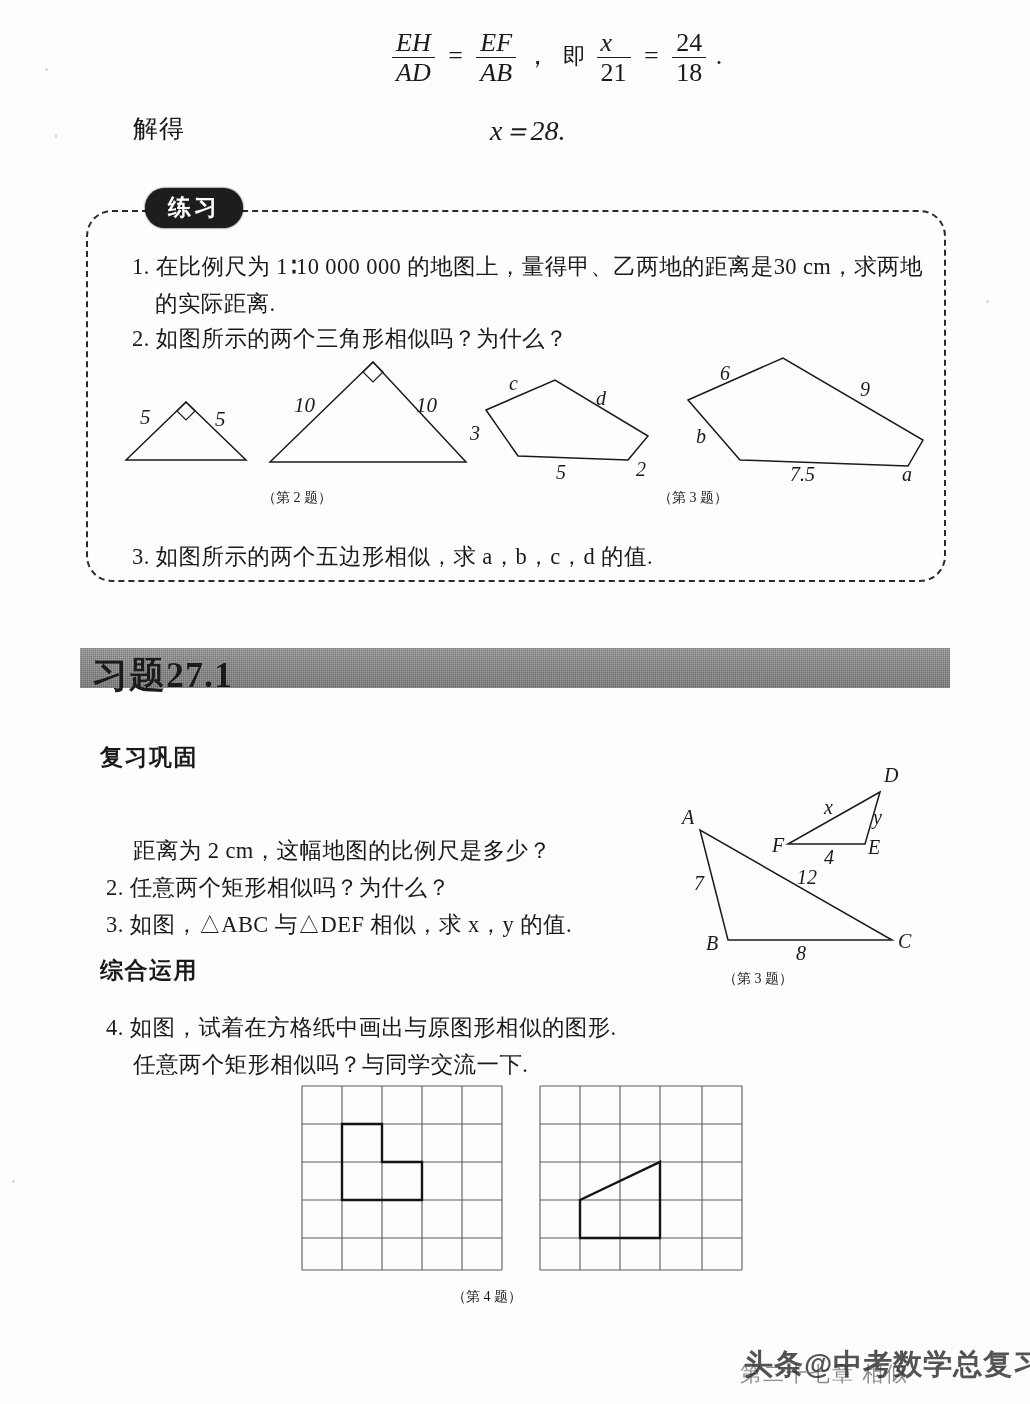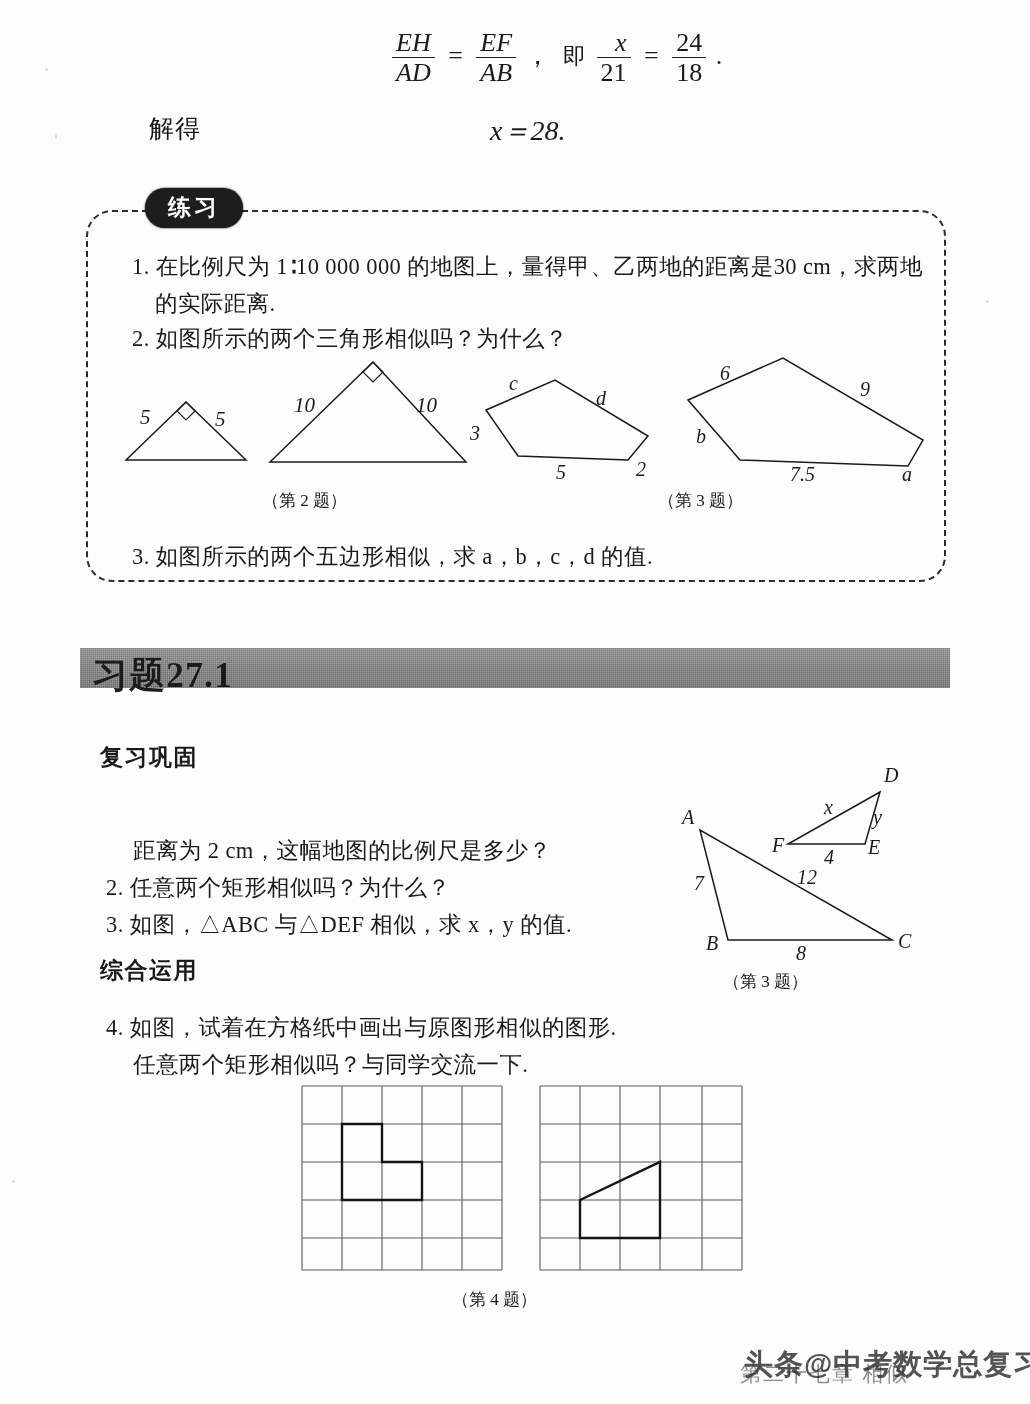--- a/index.html
+++ b/index.html
@@ -27,21 +27,21 @@
   
   #solution-block {
     position: absolute;
     left: 0; top: 12px;
     width: 1030px;
     height: 140px;
   }
   .frac {
     display: inline-block;
     vertical-align: middle;
-    text-align: right;
+    text-align: left;
     line-height: 1.12;
     margin: 0 2px;
   }
   .frac .num { display: block; padding: 0 4px; }
   .frac .den { display: block; padding: 0 4px; border-top: 1.6px solid #1a1a1a; }
 
   #equation-line {
     position: absolute;
     left: 390px; top: 16px;
     font-size: 26px;
@@ -50,21 +50,20 @@
   #equation-line .eq { margin: 0 5px; }
   #equation-line .comma { margin-right: 6px; }
   #equation-line .ji { font-size: 23px; margin-right: 2px; }
   #equation-line .period { margin-left: 1px; }
 
   #solve-label {
     position: absolute;
     left: 133px; top: 100px;
     font-size: 25px;
     letter-spacing: 1px;
-    margin-left: 16px;
   }
   #solve-result {
     position: absolute;
     left: 490px; top: 100px;
     font-size: 28px;
   }
 
   
   #practice-box {
     position: absolute;
@@ -97,21 +96,21 @@
     letter-spacing: 0.4px;
     white-space: nowrap;
   }
   #p-q1 { left: 132px; top: 248px; }
   #p-q1b { left: 155px; top: 285px; }
   #p-q2 { left: 132px; top: 320px; }
   #p-q3 { left: 132px; top: 538px; }
 
   .fig-caption {
     position: absolute;
-    font-size: 17px;
+    font-size: 14px;
     white-space: nowrap;
   }
   #cap-p2 { left: 262px; top: 489px; }
   #cap-p3 { left: 658px; top: 489px; }
   #cap-ex3 { left: 723px; top: 970px; }
   #cap-ex4 { left: 452px; top: 1288px; }
 
   
   #exercise-banner {
     position: absolute;

